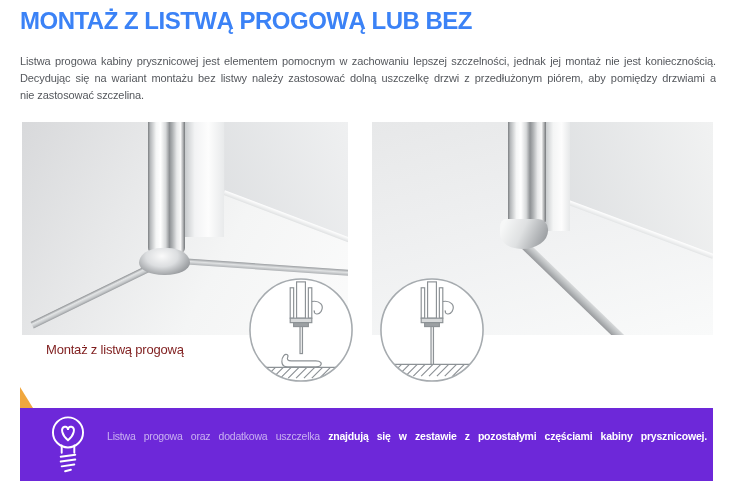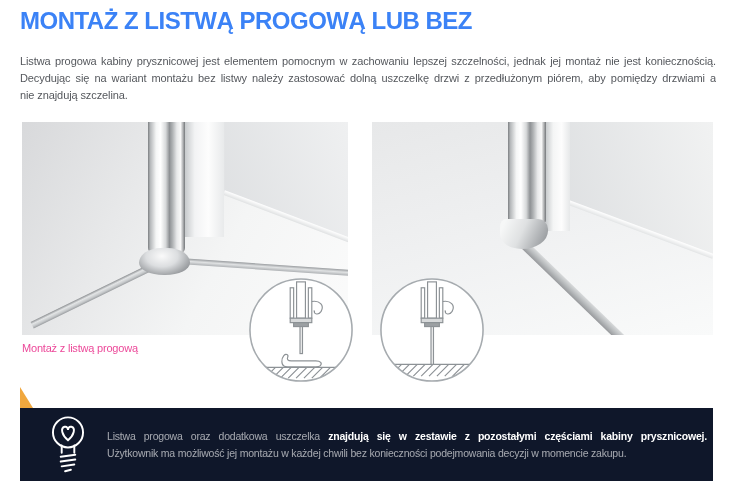--- a/index.html
+++ b/index.html
@@ -69,34 +69,34 @@
     background: linear-gradient(180deg,#d8dadb 0%,#b9bcbe 50%,#97999c 100%); }
 
   
   .diagram { position: absolute; top: 276px; width: 108px; height: 108px; }
   .diagram-left  { left: 247px; }
   .diagram-right { left: 378px; }
   .diagram svg { width: 100%; height: 100%; display: block; }
 
   
   .caption {
-    position: absolute; top: 342px; font-size: 11px; color: #ec4899;
-    letter-spacing: -0.2px; white-space: nowrap;
+    position: absolute; top: 342px; font-size: 13px; color: #7f1d1d;
+    letter-spacing: -0.2px; white-space: nowrap; margin-left: 24px;
   }
   .caption-left { left: 22px; }
   .caption-right { right: 23px; text-align: right; }
 
   
   .banner-notch {
     position: absolute; left: 20px; top: 387px; width: 0; height: 0;
     border-bottom: 21px solid #F0A73E; border-right: 13px solid transparent;
   }
   .banner {
     position: absolute; left: 20px; top: 408px; width: 693px; height: 73px;
-    background: #0f172a;
+    background: #6d28d9;
   }
   .bulb { position: absolute; left: 26px; top: 6px; width: 44px; height: 64px; }
   .banner-text {
     position: absolute; left: 87px; top: 20px; width: 600px;
     font-size: 10.5px; line-height: 17px; letter-spacing: -0.2px;
     color: rgba(255,255,255,0.62);
   }
   .banner-line1 { text-align: justify; text-align-last: justify; height: 17px; overflow: hidden; }
   .banner-line2 { text-align: left; height: 17px; }
   .banner-bold { color: #ffffff; font-weight: 700; }
@@ -104,21 +104,21 @@
 </head>
 <body>
 
 <div class="page">
 
   <h1 class="title">MONTAŻ Z LISTWĄ PROGOWĄ LUB BEZ</h1>
 
   <div class="intro">
     <div class="jline">Listwa progowa kabiny prysznicowej jest elementem pomocnym w zachowaniu lepszej szczelności, jednak jej montaż nie jest koniecznością.</div>
     <div class="jline">Decydując się na wariant montażu bez listwy należy zastosować dolną uszczelkę drzwi z przedłużonym piórem, aby pomiędzy drzwiami a podłogą</div>
-    <div class="jline-last">nie znajdują szczelina.</div>
+    <div class="jline-last">nie zastosować szczelina.</div>
   </div>
 
   <div class="photo photo-left">
     <div class="layer lp-base"></div>
     <div class="layer lp-wall-r"></div>
     <div class="layer lp-junction"></div>
     <div class="layer lp-glass"></div>
     <div class="layer lp-pillar"></div>
     <div class="layer lp-strip-left"></div>
     <div class="layer lp-strip-right"></div>
@@ -193,17 +193,16 @@
   <div class="banner-notch"></div>
   <div class="banner">
     <svg class="bulb" viewBox="0 0 44 66" fill="none" stroke="#ffffff" stroke-width="2" stroke-linecap="round">
       <circle cx="22" cy="19" r="15.5"></circle>
       <path d="M15.5,32.5 L15.5,40 M28.5,32.5 L28.5,40"></path>
       <path d="M14.5,44 L29.5,42 M14.5,49 L29.5,47 M15.5,54 L28.5,52 M19,59 L25,57.5"></path>
       <path d="M22,27 C15.5,21.5 14,14.5 18.5,13.2 C21,12.5 22,14.8 22,16.5 C22,14.8 23,12.5 25.5,13.2 C30,14.5 28.5,21.5 22,27 Z"></path>
     </svg>
     <div class="banner-text">
       <div class="banner-line1"><span>Listwa progowa oraz dodatkowa uszczelka </span><span class="banner-bold">znajdują się w zestawie z pozostałymi częściami kabiny prysznicowej.</span></div>
-      <div class="banner-line2">Użytkownik ma możliwość jej montażu w każdej chwili bez konieczności podejmowania decyzji w momencie zakupu.</div>
     </div>
   </div>
 
 </div>
 
 </body></html>

